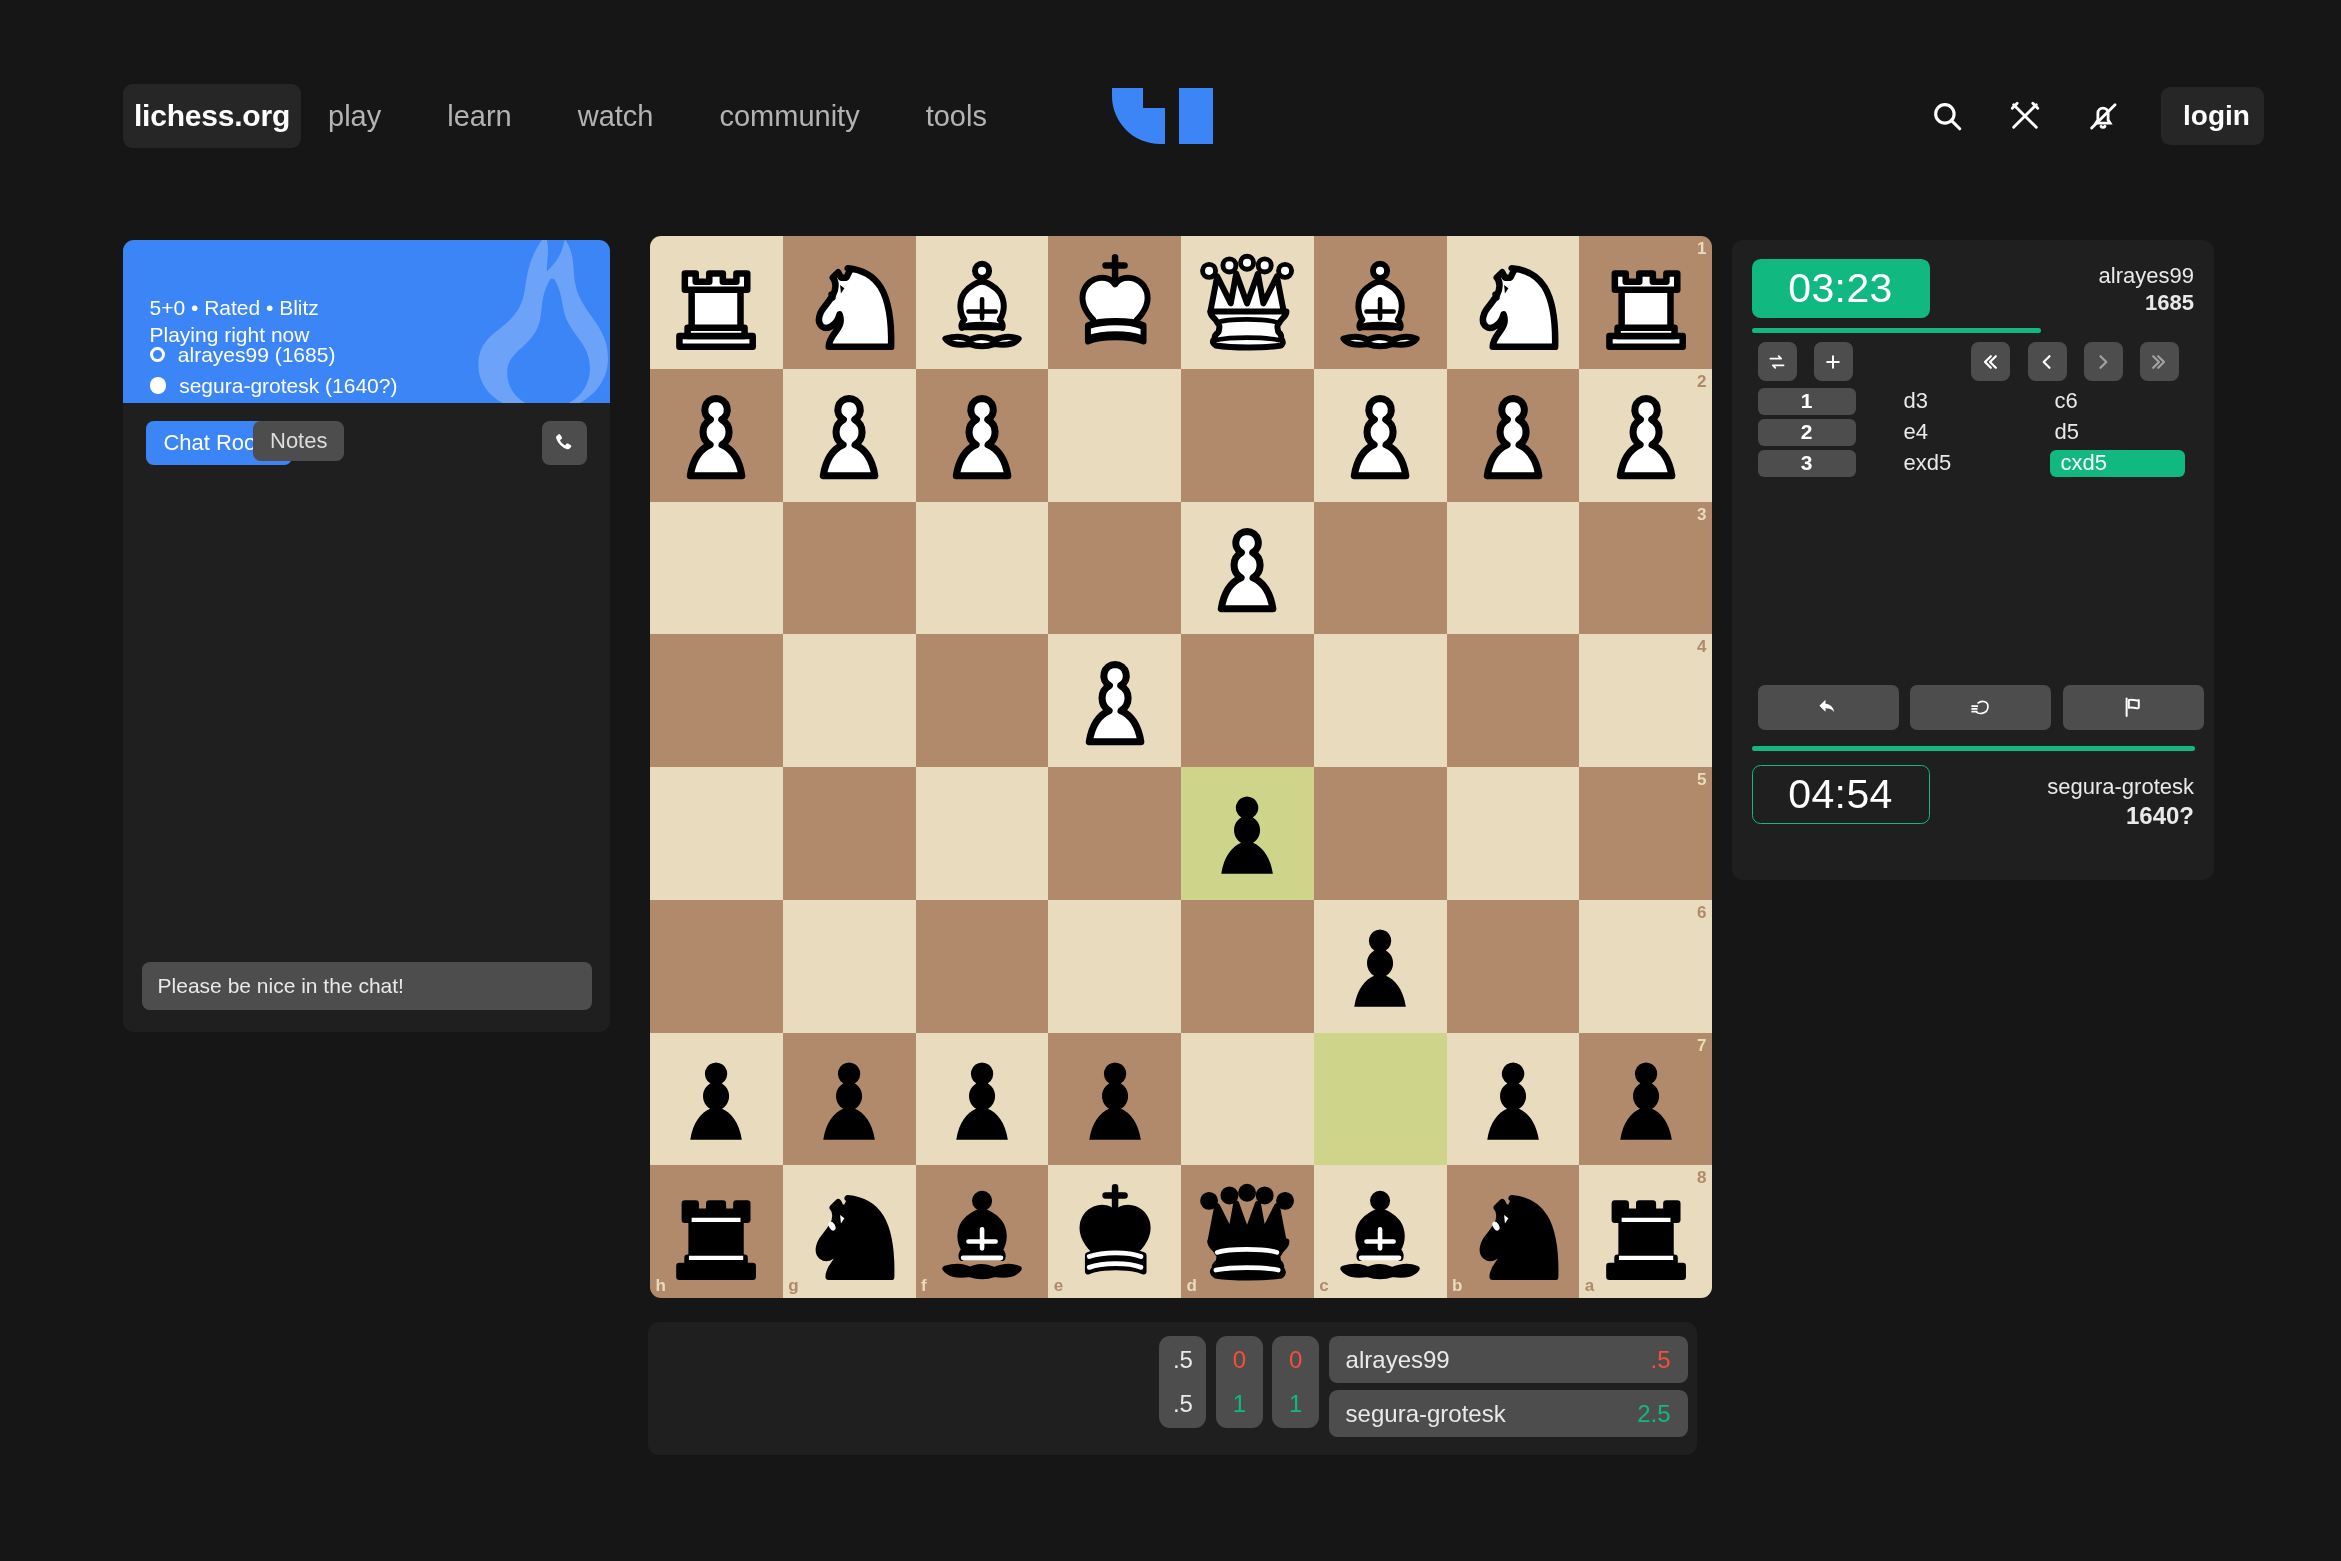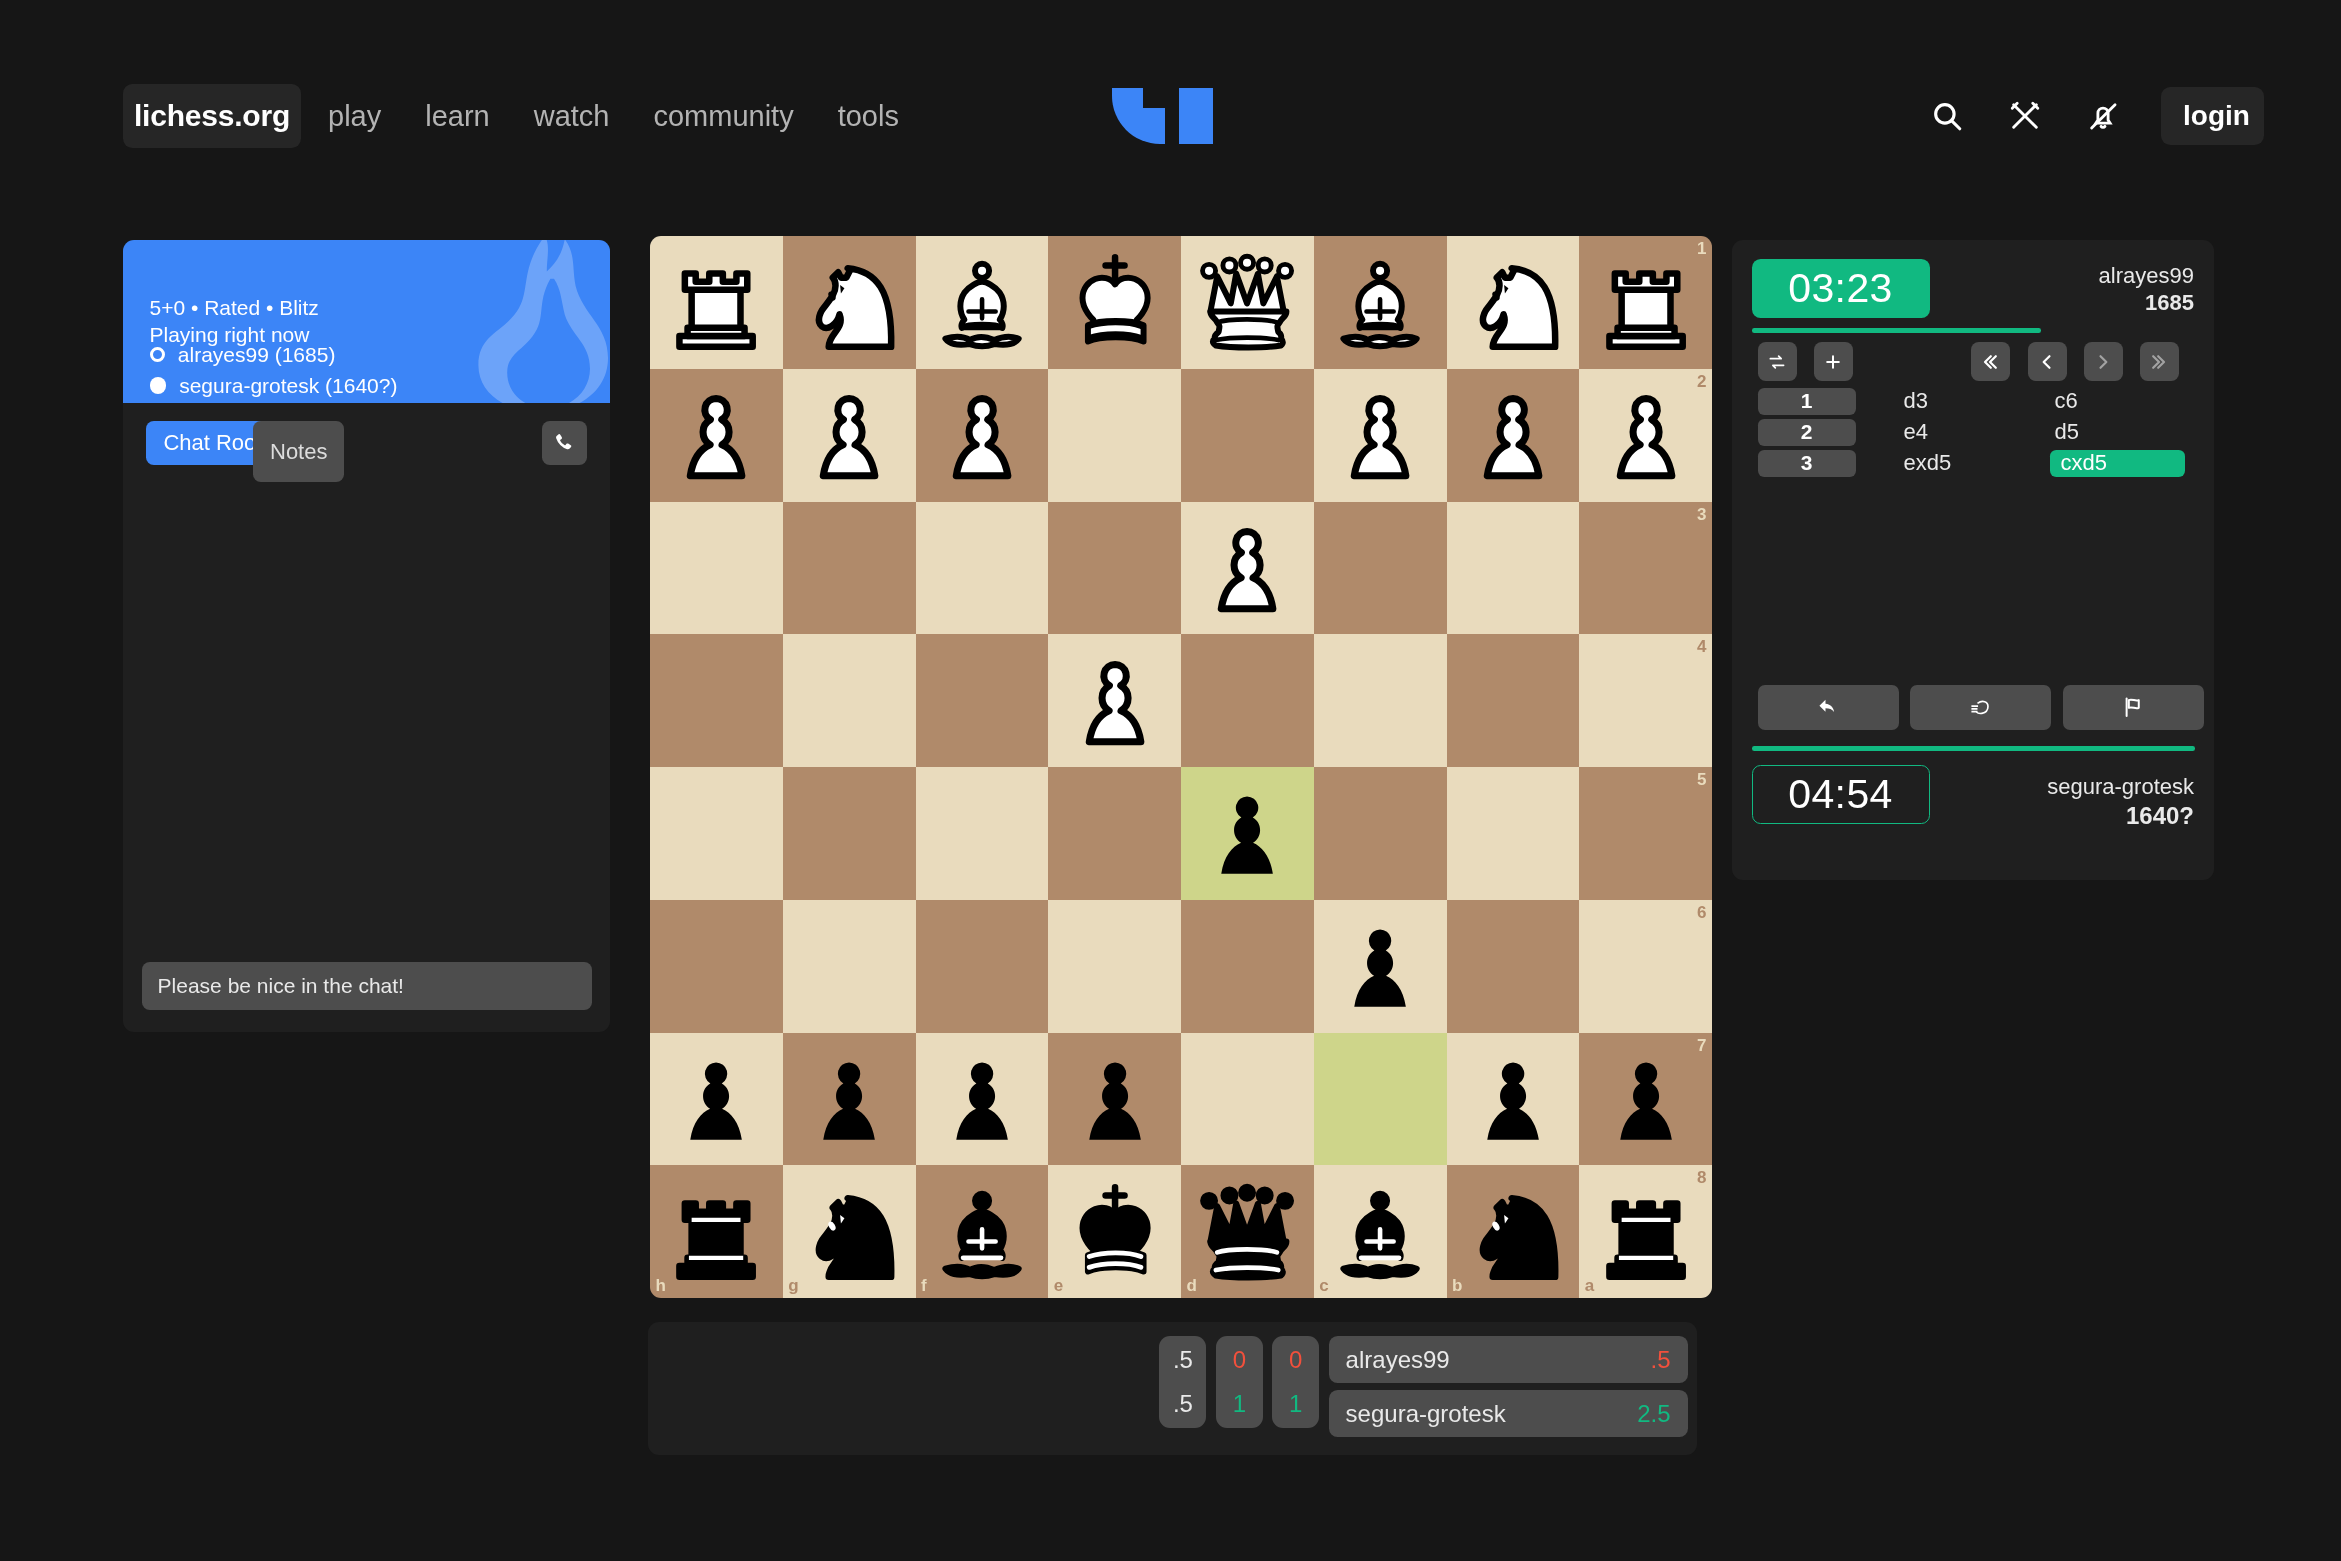--- a/index.html
+++ b/index.html
@@ -18,21 +18,21 @@
   #brand-button {
     position: absolute; left: 123px; top: 84px;
     width: 178px; height: 64px;
     background: #262626; border-radius: 9.4px;
     display: flex; align-items: center; justify-content: center;
     color: #fff; font-size: 30px; font-weight: bold;
     letter-spacing: -0.2px;
   }
   #main-nav {
     position: absolute; left: 328px; top: 84px;
-    height: 64px; display: flex; align-items: center; gap: 44px;
+    height: 64px; display: flex; align-items: center; gap: 66px;
   }
   #main-nav .nav-link {
     color: #b3b3b3; font-size: 29px; font-weight: 400;
   }
   #lichess-logo {
     position: absolute; left: 1112px; top: 88px;
     width: 101px; height: 56px;
   }
   .logo-left {
     position: absolute; left: 0; top: 0;
@@ -115,21 +115,21 @@
   #chat-tab-room {
     position: absolute; left: 23.4px; top: 18px;
     height: 44px; padding: 0 17px;
     background: #3c85f7; border-radius: 7.8px;
     display: flex; align-items: center;
     color: #fff; font-size: 22px;
   }
   #chat-tab-notes {
     position: absolute; left: 286px; top: 18px;
     transform: translateX(-156px);
-    height: 61px; padding: 0 17px;
+    height: 40px; padding: 0 17px;
     background: #4d4d4d; border-radius: 7.8px;
     display: flex; align-items: center;
     color: #dcdcdc; font-size: 22px;
   }
   #chat-call-button {
     position: absolute; right: 23.4px; top: 18px;
     width: 45px; height: 44px;
     background: #4d4d4d; border-radius: 7.8px;
     display: flex; align-items: center; justify-content: center;
   }

